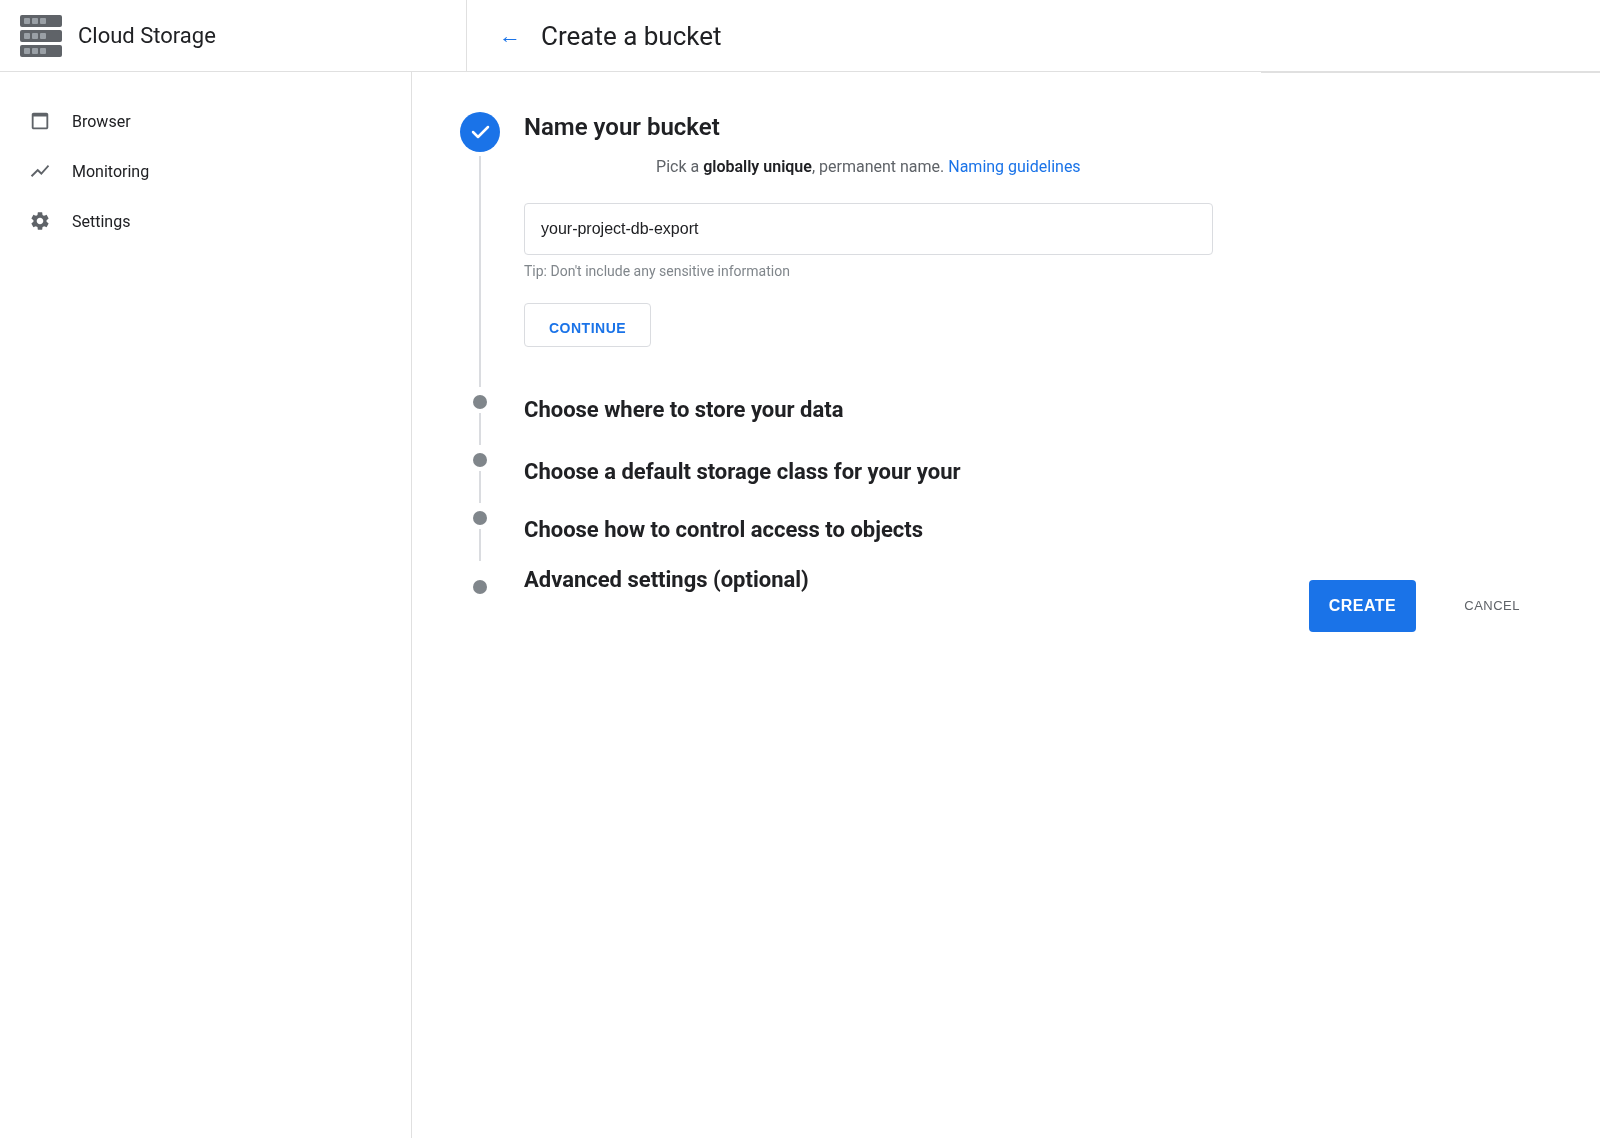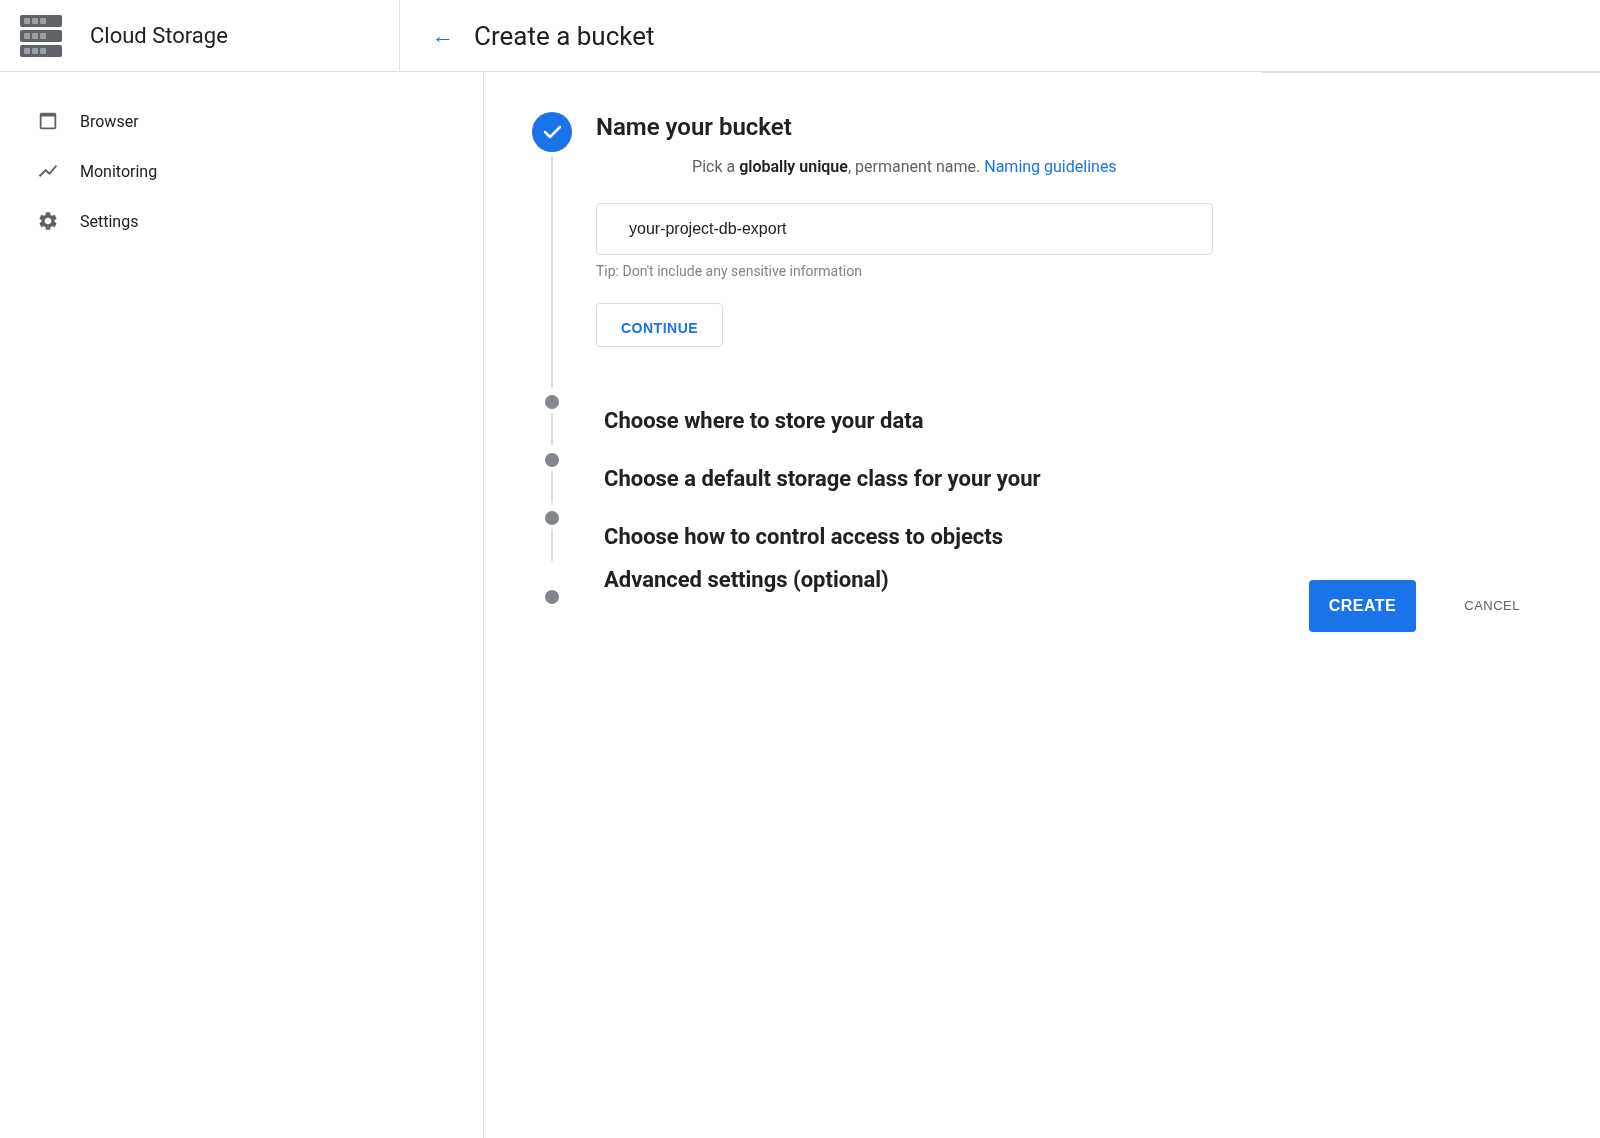--- a/index.html
+++ b/index.html
@@ -16,25 +16,25 @@
     
     .header {
       display: flex;
       align-items: center;
       height: 72px;
       border-bottom: 1px solid #e0e0e0;
       flex-shrink: 0;
     }
 
     .sidebar-header {
-      width: 400px;
+      width: 467px;
       display: flex;
       align-items: center;
       padding: 0 20px;
-      gap: 28px;
+      gap: 16px;
       border-right: 1px solid #e0e0e0;
       height: 100%;
       flex-shrink: 0;
     }
 
     .cloud-storage-icon {
       display: flex;
       flex-direction: column;
       gap: 3px;
     }
@@ -88,23 +88,23 @@
 
     
     .content-area {
       display: flex;
       flex: 1;
       overflow: hidden;
     }
 
     
     .sidebar {
-      width: 484px;
+      width: 412px;
       border-right: 1px solid #e0e0e0;
-      padding: 24px 12px;
+      padding: 24px 4px;
       flex-shrink: 0;
     }
 
     .sidebar-item {
       display: flex;
       align-items: center;
       gap: 20px;
       padding: 14px 24px;
       cursor: pointer;
       border-radius: 0 24px 24px 0;
@@ -200,21 +200,21 @@
       color: #1a73e8;
       text-decoration: none;
     }
 
     .bucket-input {
       width: 100%;
       max-width: 820px;
       height: 52px;
       border: 1px solid #dadce0;
       border-radius: 4px;
-      padding: 0 32px;
+      padding: 0 16px;
       font-size: 16px;
       color: #202124;
       outline: none;
       margin-bottom: 8px;
     }
 
     .input-tip {
       font-size: 14px;
       color: #80868b;
       margin-bottom: 24px;
@@ -234,22 +234,22 @@
       text-transform: uppercase;
     }
 
     
     .collapsed-steps {
       margin-top: 0;
     }
 
     .collapsed-step {
       display: flex;
-      gap: 32px;
-      align-items: flex-end;
+      gap: 24px;
+      align-items: center;
     }
 
     .collapsed-step-left {
       display: flex;
       flex-direction: column;
       align-items: center;
       flex-shrink: 0;
       width: 40px;
     }
 

